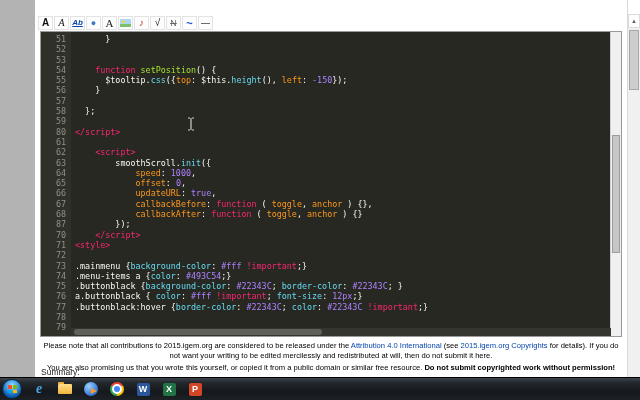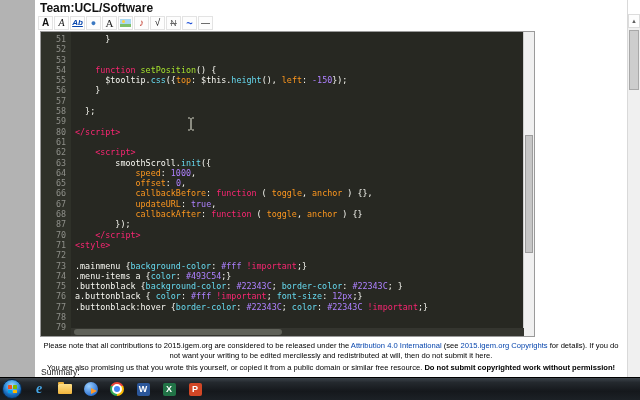--- a/index.html
+++ b/index.html
@@ -22,21 +22,21 @@
   .g-imgshape{width:11px;height:8px;background:linear-gradient(180deg,#a9d8f2 0 60%,#7cc06a 60% 100%);
               position:relative;display:inline-block;}
   .g-imgshape::after{content:"";position:absolute;left:2px;top:1px;width:3px;height:3px;border-radius:50%;background:#ffd23e;}
   .g-media{font-size:10px;}
   .g-math{font-size:10px;}
   .g-strike{text-decoration:line-through;font-size:9px;}
   .g-sig{font-weight:bold;font-size:11px;}
   .g-hr{font-size:9px;}
 
   
-  .editor{position:absolute;left:40px;top:31px;width:495px;height:306px;border:1px solid #9a9a9a;
+  .editor{position:absolute;left:40px;top:31px;width:582px;height:306px;border:1px solid #9a9a9a;
           box-sizing:border-box;display:flex;background:#272822;}
   .editor-gutter{width:30px;background:#2f3129;color:#8f908a;text-align:right;box-sizing:border-box;
                  padding:2px 5px 0 0;font:8.4px "DejaVu Sans Mono",monospace;}
   .editor-codecol{flex:1;position:relative;overflow:hidden;padding:2px 0 0 4px;
                   font:8.4px "DejaVu Sans Mono",monospace;}
   .gut-num{height:10.3px;line-height:10.3px;}
   .code-line{height:10.3px;line-height:10.3px;white-space:pre;}
   .tok-p{color:#f8f8f2}.tok-k{color:#f92672}.tok-f{color:#a6e22e}.tok-s{color:#e6db74}
   .tok-n{color:#ae81ff}.tok-a{color:#fd971f}.tok-c{color:#66d9ef}
 
@@ -91,21 +91,20 @@
   .ti.excel{width:13px;height:13px;background:#217346;color:#fff;font-weight:bold;font-size:9px;border-radius:2px;}
   .ti.ppt{width:13px;height:13px;background:#d24726;color:#fff;font-weight:bold;font-size:9px;border-radius:2px;}
 </style>
 </head>
 <body>
 
 <div class="stage">
 
   <div class="page"></div>
 
-  <div class="page-title">Team:UCL/Software</div>
 
   <div class="edit-toolbar">
       <div class="tb-icon">
         <span class="g-bold" style="color: rgb(17, 17, 17);">A</span>
       </div>
       <div class="tb-icon">
         <span class="g-italic" style="color: rgb(17, 17, 17);">A</span>
       </div>
       <div class="tb-icon">
         <span class="g-link" style="color: rgb(6, 69, 173);">Ab</span>
@@ -177,22 +176,22 @@
         <div class="code-line"><span class="tok-p">    }</span></div>
         <div class="code-line"></div>
         <div class="code-line"><span class="tok-p">  };</span></div>
         <div class="code-line"></div>
         <div class="code-line"><span class="tok-k">&lt;/script&gt;</span></div>
         <div class="code-line"></div>
         <div class="code-line"><span class="tok-p">    </span><span class="tok-k">&lt;script&gt;</span></div>
         <div class="code-line"><span class="tok-p">        smoothScroll.</span><span class="tok-c">init</span><span class="tok-p">({</span></div>
         <div class="code-line"><span class="tok-p">            </span><span class="tok-a">speed</span><span class="tok-p">: </span><span class="tok-n">1000</span><span class="tok-p">,</span></div>
         <div class="code-line"><span class="tok-p">            </span><span class="tok-a">offset</span><span class="tok-p">: </span><span class="tok-n">0</span><span class="tok-p">,</span></div>
+        <div class="code-line"><span class="tok-p">            </span><span class="tok-a">updateURL</span><span class="tok-p">: </span><span class="tok-n">true</span><span class="tok-p">,</span></div>
         <div class="code-line"><span class="tok-p">            </span><span class="tok-a">callbackBefore</span><span class="tok-p">: </span><span class="tok-k">function</span><span class="tok-p"> ( </span><span class="tok-a">toggle</span><span class="tok-p">, </span><span class="tok-a">anchor</span><span class="tok-p"> ) {},</span></div>
-        <div class="code-line"><span class="tok-p">            </span><span class="tok-a">updateURL</span><span class="tok-p">: </span><span class="tok-n">true</span><span class="tok-p">,</span></div>
         <div class="code-line"><span class="tok-p">            </span><span class="tok-a">callbackAfter</span><span class="tok-p">: </span><span class="tok-k">function</span><span class="tok-p"> ( </span><span class="tok-a">toggle</span><span class="tok-p">, </span><span class="tok-a">anchor</span><span class="tok-p"> ) {}</span></div>
         <div class="code-line"><span class="tok-p">        });</span></div>
         <div class="code-line"><span class="tok-p">    </span><span class="tok-k">&lt;/script&gt;</span></div>
         <div class="code-line"><span class="tok-k">&lt;style&gt;</span></div>
         <div class="code-line"></div>
         <div class="code-line"><span class="tok-p">.mainmenu {</span><span class="tok-c">background-color</span><span class="tok-p">: </span><span class="tok-n">#fff</span><span class="tok-p"> </span><span class="tok-k">!important</span><span class="tok-p">;}</span></div>
         <div class="code-line"><span class="tok-p">.menu-items a {</span><span class="tok-c">color</span><span class="tok-p">: </span><span class="tok-n">#493C54</span><span class="tok-p">;}</span></div>
         <div class="code-line"><span class="tok-p">.buttonblack {</span><span class="tok-c">background-color</span><span class="tok-p">: </span><span class="tok-n">#22343C</span><span class="tok-p">; </span><span class="tok-c">border-color</span><span class="tok-p">: </span><span class="tok-n">#22343C</span><span class="tok-p">; }</span></div>
         <div class="code-line"><span class="tok-p">a.buttonblack { </span><span class="tok-c">color</span><span class="tok-p">: </span><span class="tok-n">#fff</span><span class="tok-p"> </span><span class="tok-k">!important</span><span class="tok-p">; </span><span class="tok-c">font-size</span><span class="tok-p">: </span><span class="tok-n">12px</span><span class="tok-p">;}</span></div>
         <div class="code-line"><span class="tok-p">.buttonblack:hover {</span><span class="tok-c">border-color</span><span class="tok-p">: </span><span class="tok-n">#22343C</span><span class="tok-p">; </span><span class="tok-c">color</span><span class="tok-p">: </span><span class="tok-n">#22343C</span><span class="tok-p"> </span><span class="tok-k">!important</span><span class="tok-p">;}</span></div>

